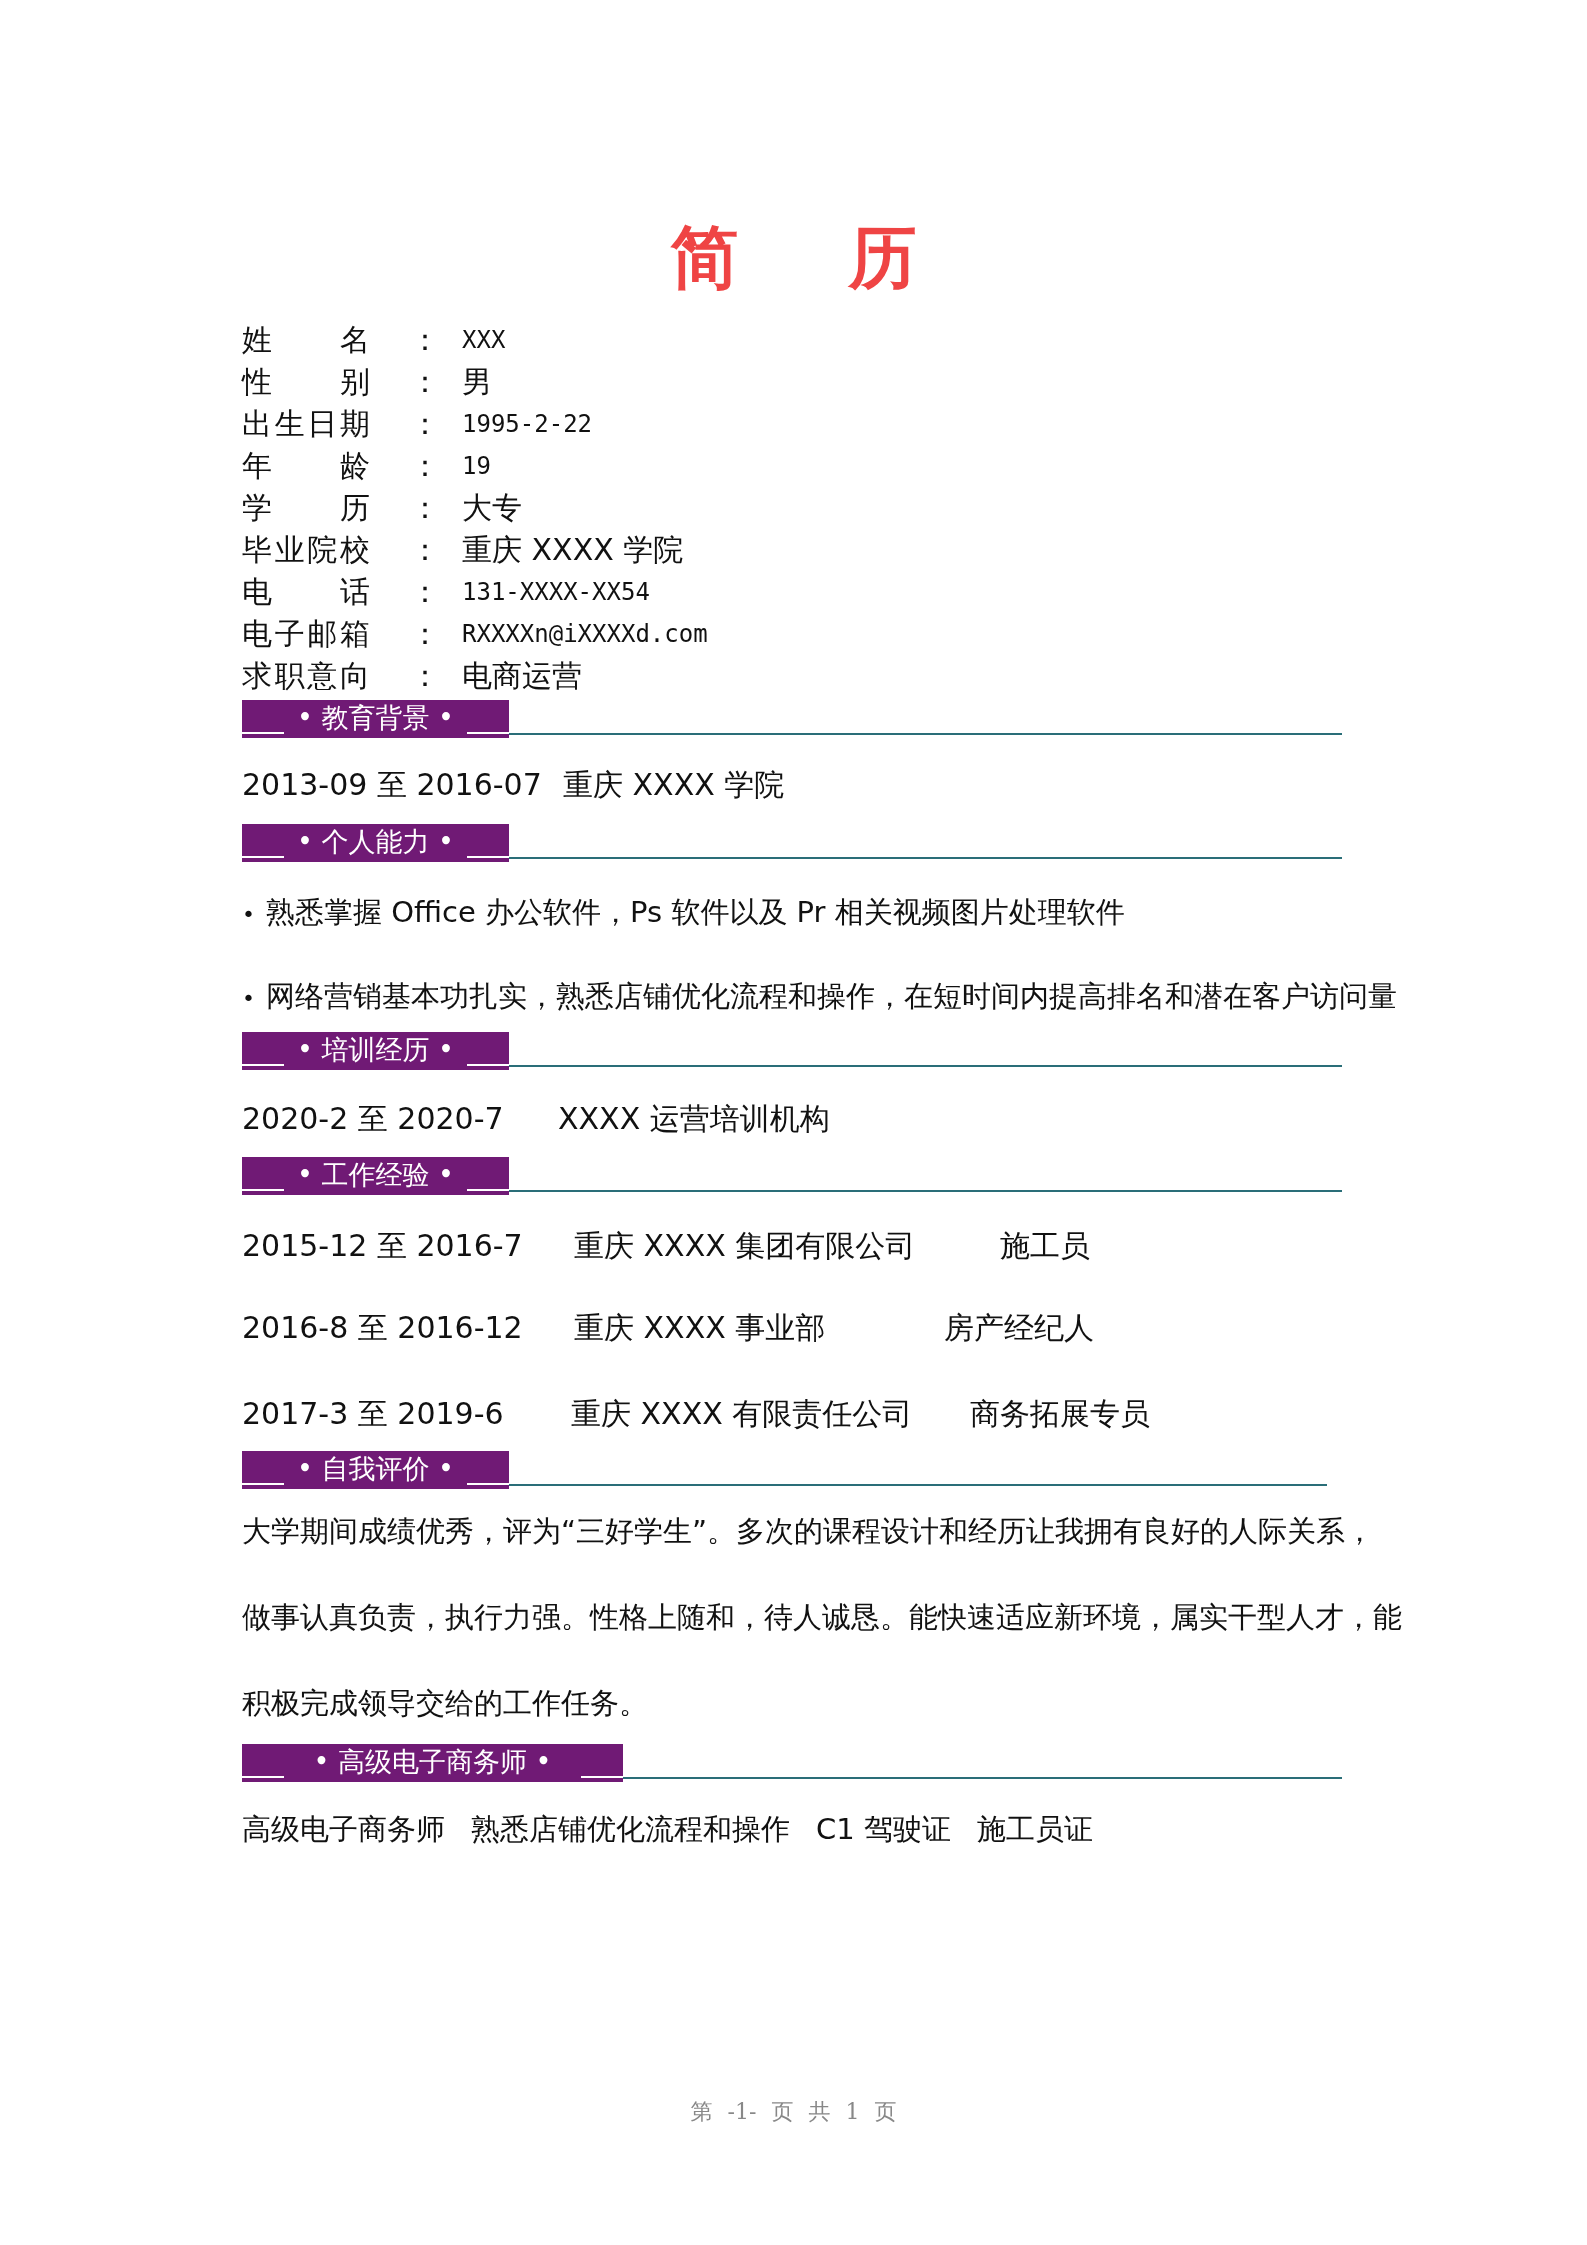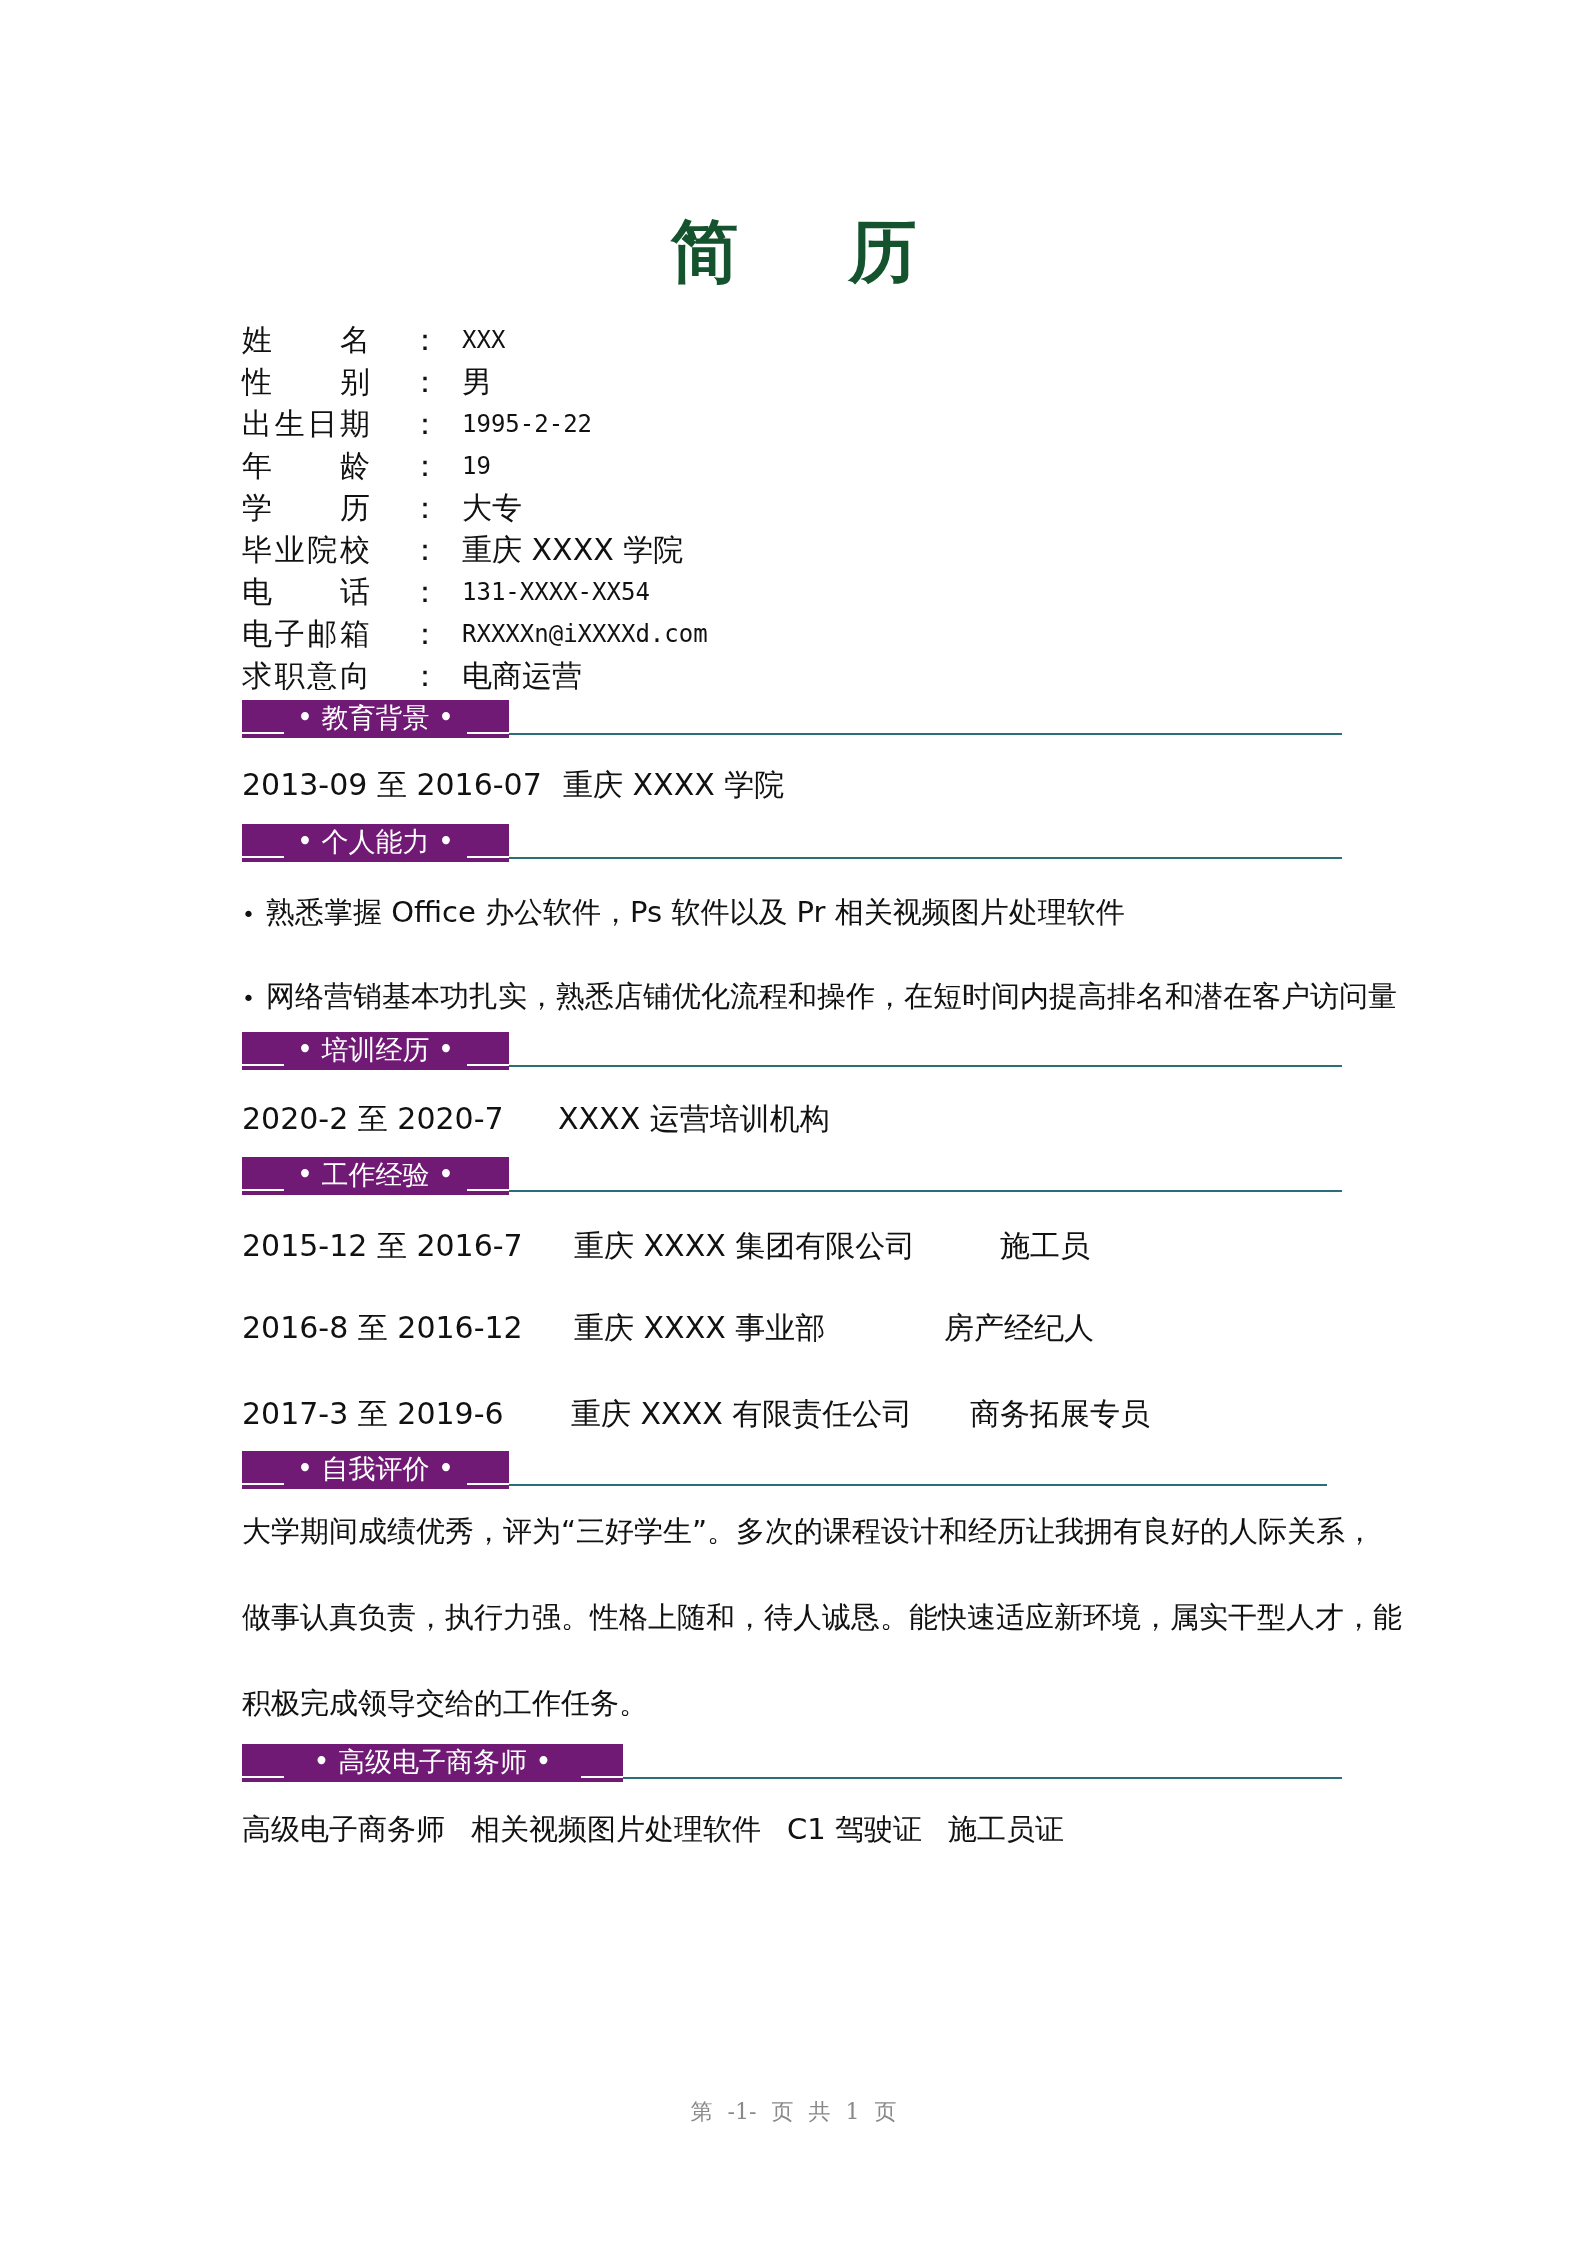--- a/index.html
+++ b/index.html
@@ -1,21 +1,21 @@
 <!DOCTYPE html>
 <html><head>
 <meta charset="utf-8">
 <style>
   html, body { margin: 0; padding: 0; background: #ffffff; }
   body { width: 1587px; height: 2245px; position: relative; overflow: hidden;
          font-family: "DejaVu Sans", "Liberation Sans", sans-serif; color: #111; }
   .abs { position: absolute; }
   .title { left: 0; width: 1587px; top: 212px; text-align: center;
-           font-family: Liberation Mono, monospace;
-           font-size: 68px; font-weight: bold; color: #14532d; line-height: 90px; letter-spacing: 0; }
+           font-family: Liberation Sans, sans-serif;
+           font-size: 68px; font-weight: bold; color: #ef4444; line-height: 90px; letter-spacing: 0; }
   .title span { display: inline-block; }
   .title .gap { width: 110px; }
 
   .info-row { left: 242px; height: 42px; line-height: 42px; font-size: 30px; display: flex; }
   .info-label { width: 128px; display: flex; justify-content: space-between; }
   .info-colon { width: 80px; text-align: center; padding-left: 30px; box-sizing: border-box; }
   .info-value { padding-left: 12px; font-family: "DejaVu Sans Mono", "Liberation Mono", monospace; font-size: 24px; }
   .info-value.cjk { font-family: "DejaVu Sans", sans-serif; font-size: 30px; }
 
   .sec-header { left: 242px; height: 38px; }
@@ -194,16 +194,16 @@
 <div class="abs para" style="top:1597px">做事认真负责，执行力强。性格上随和，待人诚恳。能快速适应新环境，属实干型人才，能</div>
 <div class="abs para" style="top:1683px">积极完成领导交给的工作任务。</div>
 
 <div class="abs sec-header" style="top:1744px">
   <div class="sec-line" style="left:0; width:1100px;"></div>
   <div class="sec-block" style="width:381px">
     <span>• 高级电子商务师 •</span><i class="u1"></i><i class="u2"></i>
   </div>
 </div>
 <div class="abs cert" style="top:1809px">
-  <span>高级电子商务师</span><span>相关视频图片处理软件</span><span>C1 驾驶证</span><span>施工员证</span>
+  <span>高级电子商务师</span><span>熟悉店铺优化流程和操作</span><span>C1 驾驶证</span><span>施工员证</span>
 </div>
 
 <div class="abs footer">第 -1- 页 共 1 页</div>
 
 </body></html>

